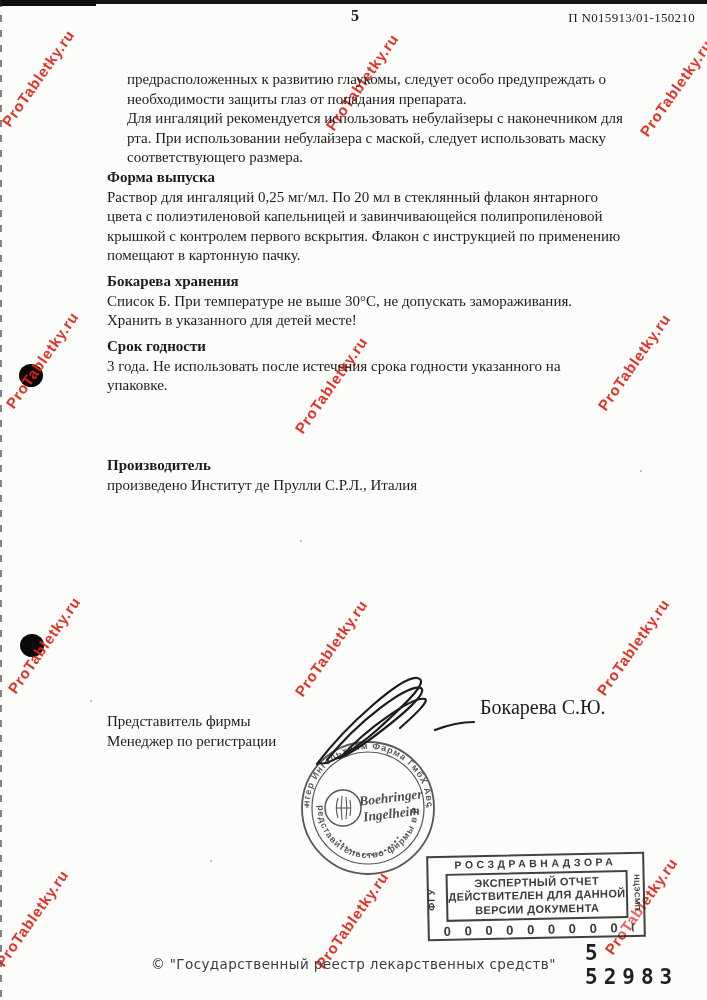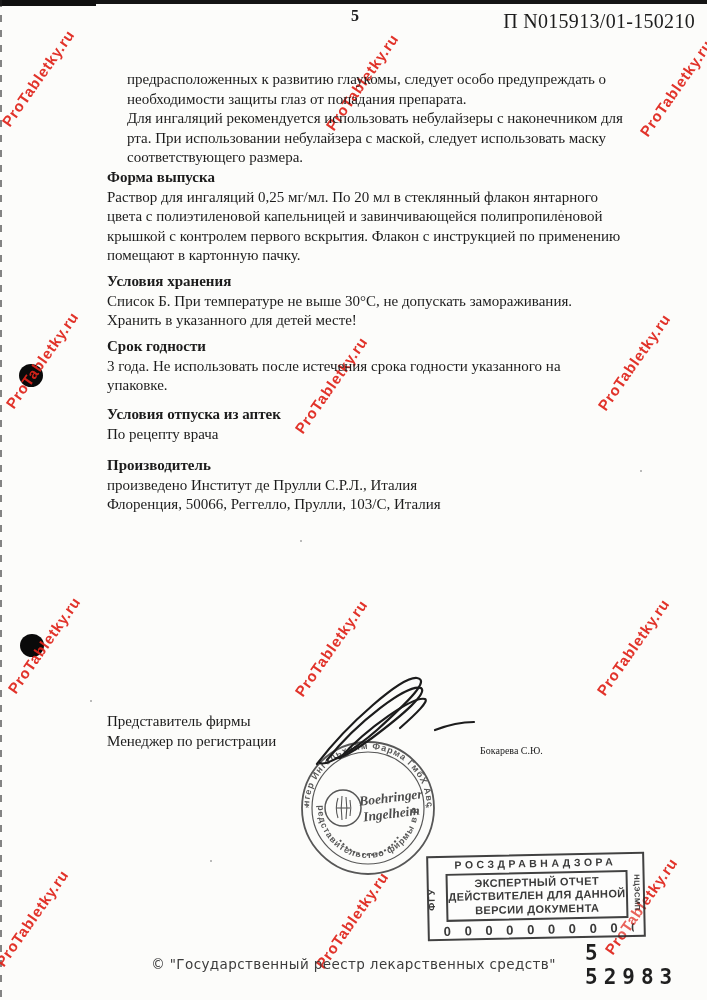--- a/index.html
+++ b/index.html
@@ -14,34 +14,34 @@
   .left-edge{position:absolute;left:0;top:0;width:2px;height:1000px;
     background:repeating-linear-gradient(to bottom,#222 0 7px,transparent 7px 15px);opacity:.55;}
   .hole{position:absolute;width:24px;height:23px;border-radius:50%;background:#0a0a0a;}
   .hole1{left:19px;top:364px;}
   .hole2{left:20px;top:634px;}
   .speck{position:absolute;width:2px;height:2px;border-radius:50%;background:#6a6a6a;opacity:.6;}
 
   
   .page-num{position:absolute;left:340px;top:7px;width:30px;text-align:center;
     font-size:16px;font-weight:600;}
-  .reg-num{position:absolute;right:12px;top:10px;font-size:20px;letter-spacing:.3px;}
+  .reg-num{position:absolute;right:12px;top:10px;font-size:13px;letter-spacing:.3px;}
 
   
   .tblock{position:absolute;left:107px;width:540px;font-size:15px;line-height:19.5px;white-space:nowrap;}
   .tblock .h{font-weight:bold;font-family:Liberation Serif, serif;}
   .b-intro{top:70px;margin-left:20px;}
   .b-forma{top:168px;}
   .b-hran{top:272px;}
   .b-srok{top:337px;}
   .b-otp{top:405px;}
   .b-proizv{top:456px;}
   .b-rep{top:536px;}
   .b-sign{top:712px;width:260px;font-family:Liberation Serif, serif;}
-  .sign-name{position:absolute;left:480px;top:745px;font-size:10px;}
+  .sign-name{position:absolute;left:480px;top:696px;font-size:20px;}
 
   
   .wm{position:absolute;color:#e0241b;font-family:"Liberation Sans",sans-serif;
     font-weight:bold;font-size:15px;letter-spacing:.8px;white-space:nowrap;
     transform:translate(-50%,-50%) rotate(-55deg);opacity:.93;}
 
   
   .round-stamp{position:absolute;left:296px;top:736px;width:144px;height:144px;opacity:.85;}
   .round-stamp svg{width:100%;height:100%;}
   .ring-text{font-family:"Liberation Sans",sans-serif;font-weight:bold;font-size:9px;
@@ -118,40 +118,35 @@
 
   <div class="tblock b-forma">
     <div class="h">Форма выпуска</div>
     <div>Раствор для ингаляций 0,25 мг/мл. По 20 мл в стеклянный флакон янтарного</div>
     <div>цвета с полиэтиленовой капельницей и завинчивающейся полипропиленовой</div>
     <div>крышкой с контролем первого вскрытия. Флакон с инструкцией по применению</div>
     <div>помещают в картонную пачку.</div>
   </div>
 
   <div class="tblock b-hran">
-    <div class="h">Условия хранения</div>
+    <div class="h">Бокарева хранения</div>
     <div>Список Б. При температуре не выше 30°С, не допускать замораживания.</div>
     <div>Хранить в указанного для детей месте!</div>
   </div>
 
   <div class="tblock b-srok">
     <div class="h">Срок годности</div>
     <div>3 года. Не использовать после истечения срока годности указанного на</div>
     <div>упаковке.</div>
   </div>
 
-  <div class="tblock b-otp">
-    <div class="h">Условия отпуска из аптек</div>
-    <div>По рецепту врача</div>
-  </div>
 
   <div class="tblock b-proizv">
     <div class="h">Производитель</div>
     <div>произведено Институт де Прулли С.Р.Л., Италия</div>
-    <div>Флоренция, 50066, Реггелло, Прулли, 103/С, Италия</div>
   </div>
 
 
   <div class="tblock b-sign">
     <div>Представитель фирмы</div>
     <div>Менеджер по регистрации</div>
   </div>
   <div class="sign-name">Бокарева С.Ю.</div>
 
   <svg class="signature" viewBox="0 0 200 115">

